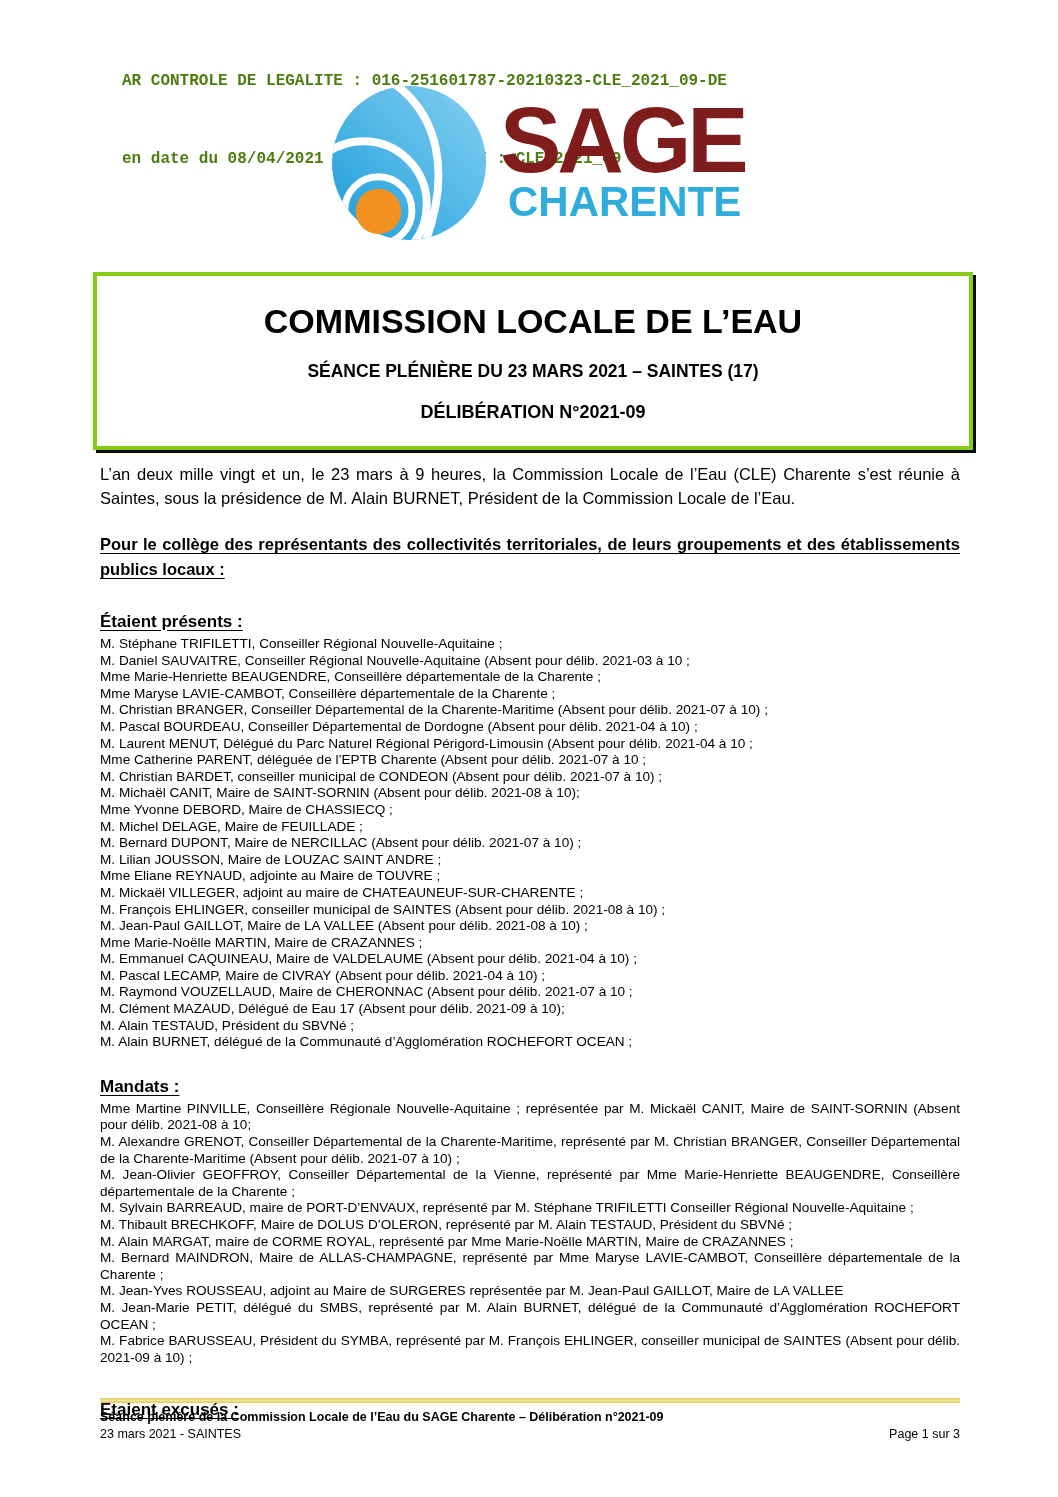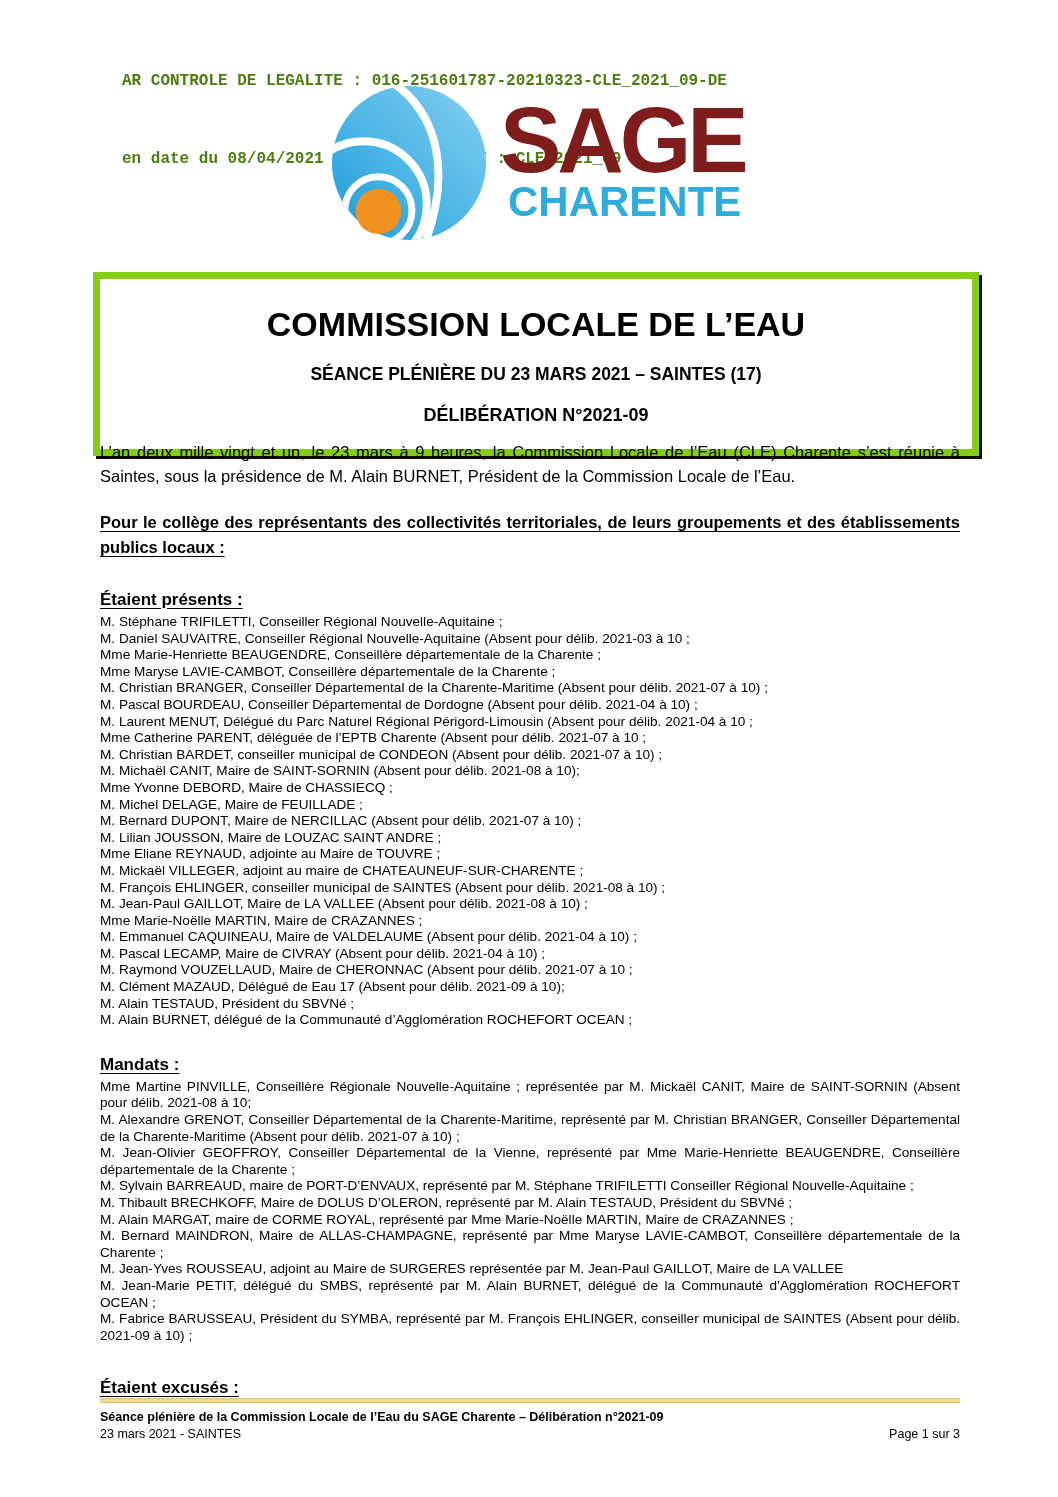--- a/index.html
+++ b/index.html
@@ -28,39 +28,39 @@
     font-size:92px;font-weight:bold;letter-spacing:-4px;
     color:#7f1d1d;line-height:0.82;
   }
   .logo-charente{
     font-size:42px;font-weight:bold;letter-spacing:0px;
     color:#2FACDB;line-height:1.0;margin-top:2px;margin-left:8px;
   }
   
   .title-box{
     position:absolute;left:93px;top:272px;width:872px;height:170px;
-    border:7px solid #84cc16;
+    border:4px solid #84cc16;
     box-shadow:3px 3px 0 #0d0d0d;
     background:#fff;text-align:center;
   }
   .title-box h1{
     margin:26px 10px 0 10px;
     font-size:34px;font-weight:bold;letter-spacing:0px;
   }
   .title-box .seance{
     margin:20px 10px 0 10px;
     font-size:17.5px;font-weight:bold;
   }
   .title-box h2{
     margin:20px 10px 0 10px;
     font-size:18px;font-weight:bold;
   }
   
   .content{
-    position:absolute;left:100px;top:440px;width:860px;
+    position:absolute;left:100px;top:462px;width:860px;
   }
   .intro{
     margin:0 0 20px 0;
     font-size:16.5px;line-height:24px;text-align:justify;
   }
   .college{
     margin:22px 0 0 0;
     font-size:16.5px;line-height:25px;font-weight:bold;
     text-align:justify;text-decoration:underline;
     text-underline-offset:3px;

